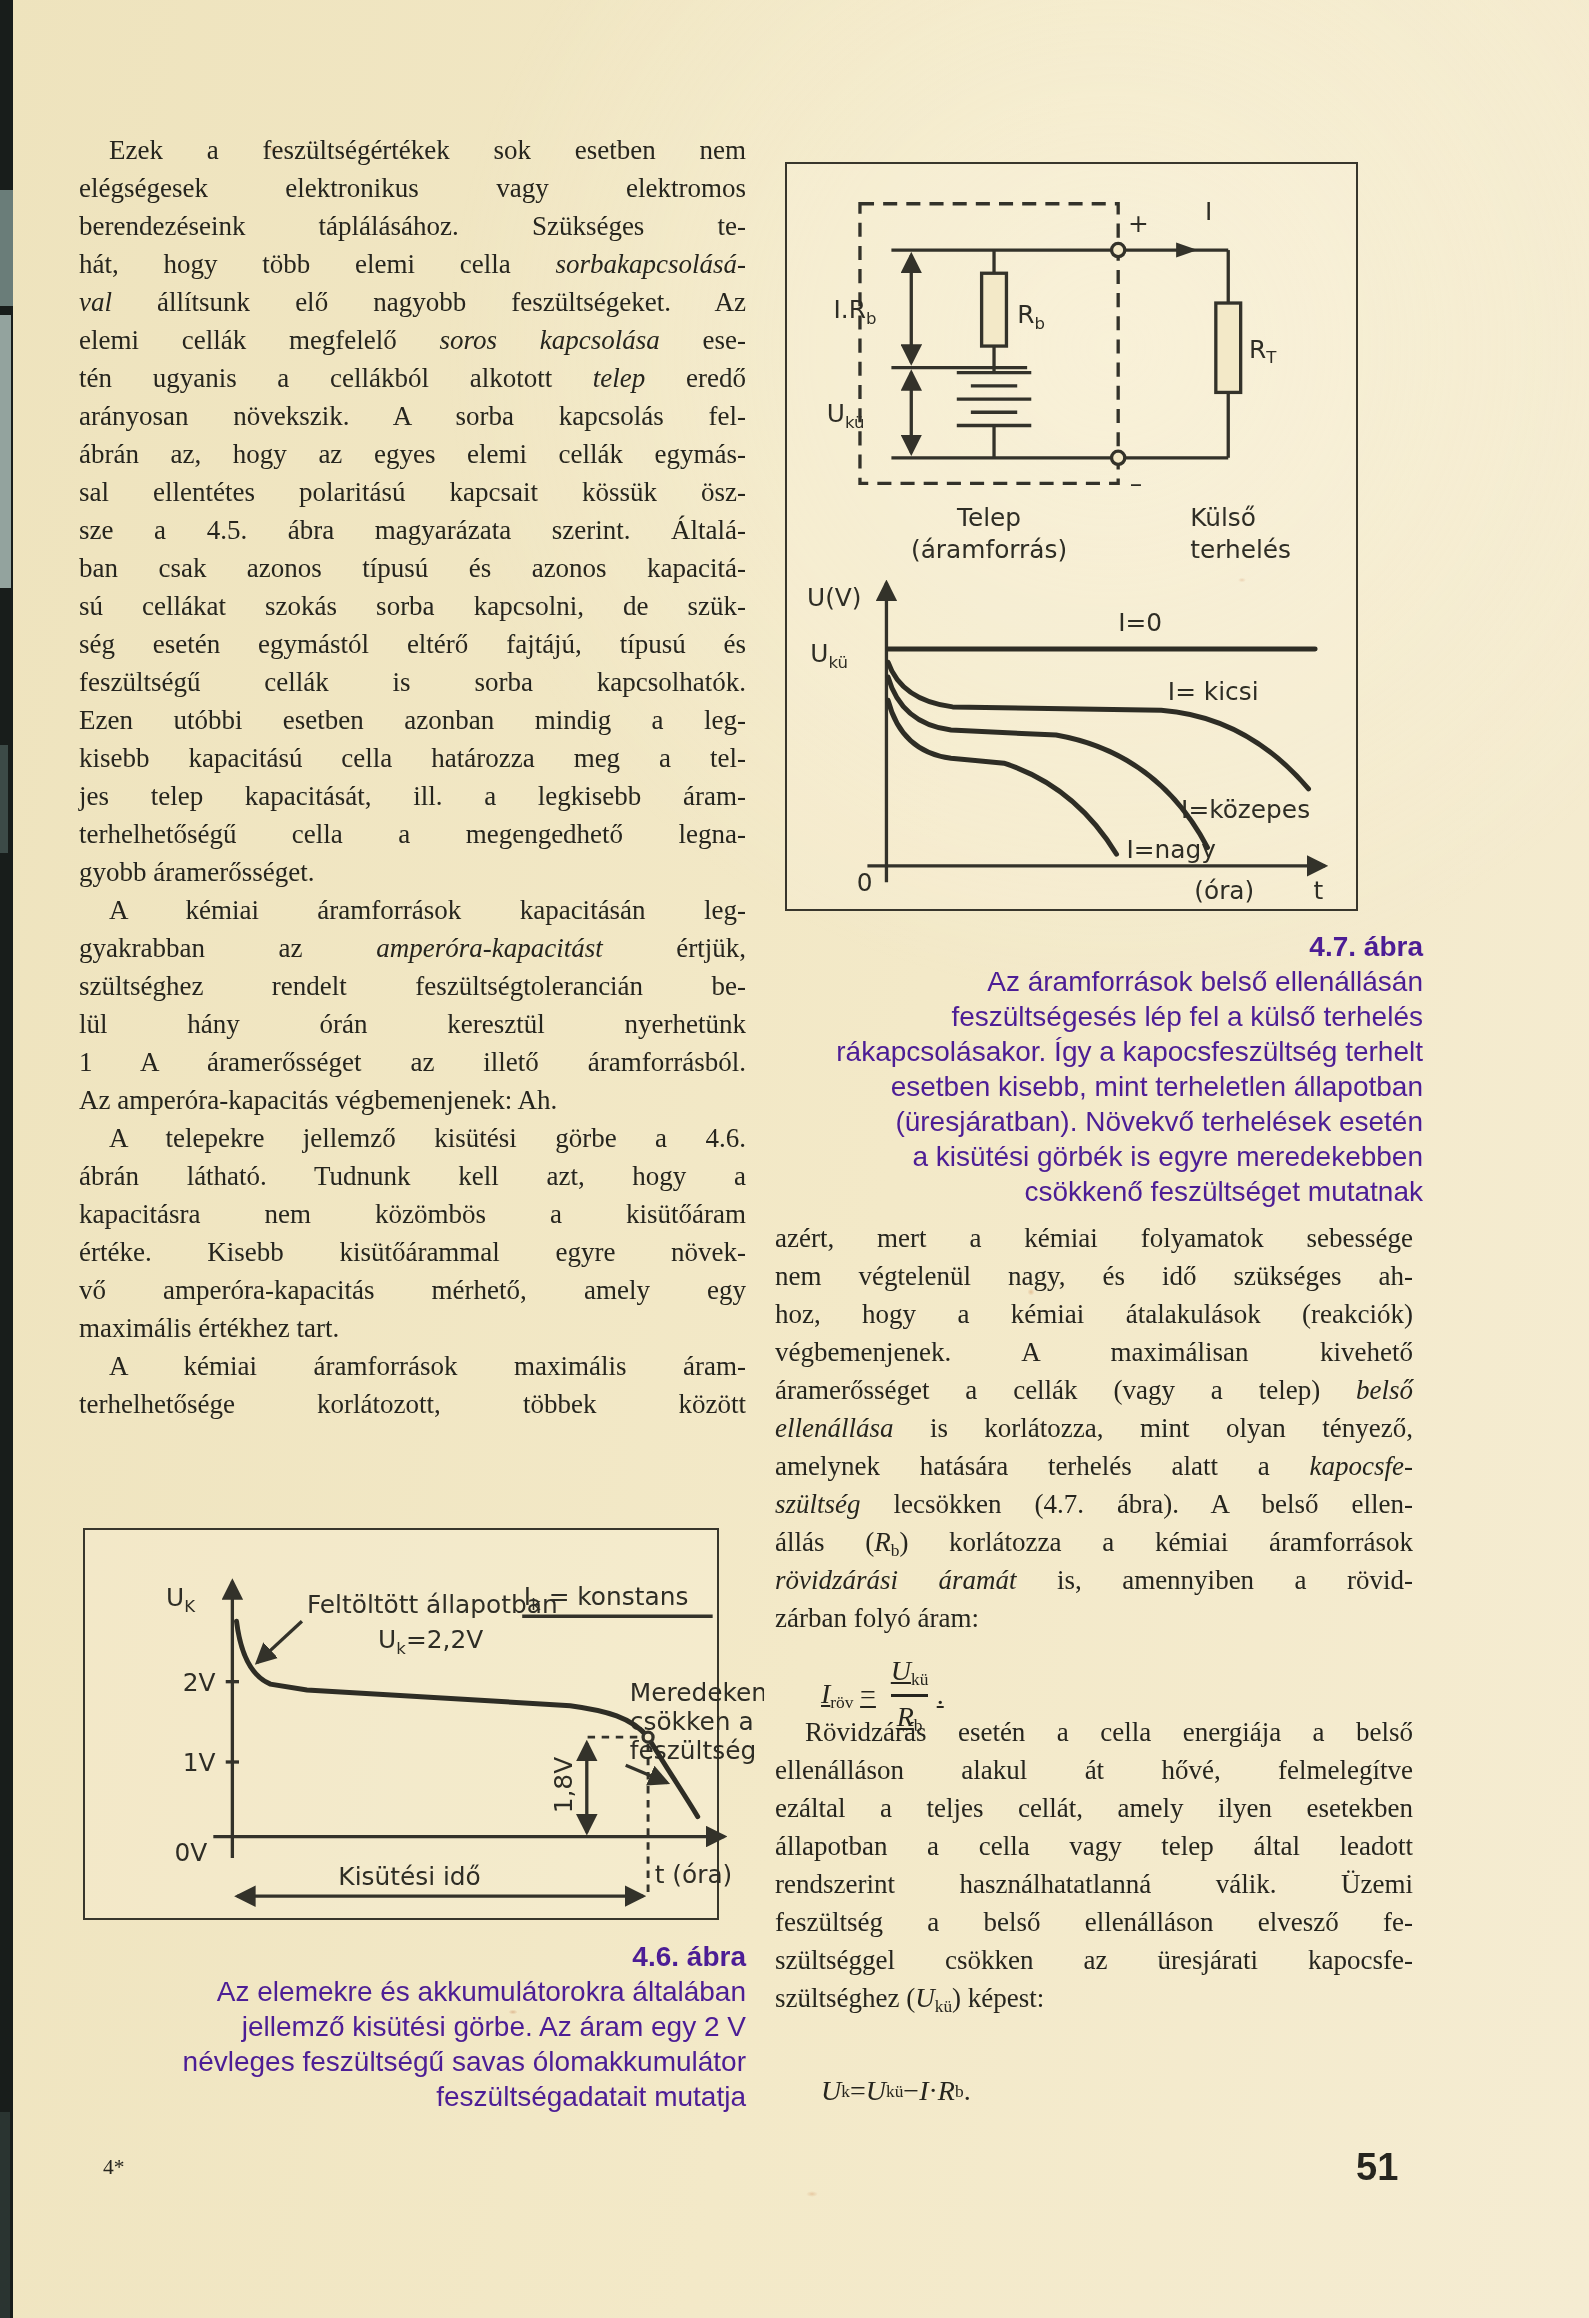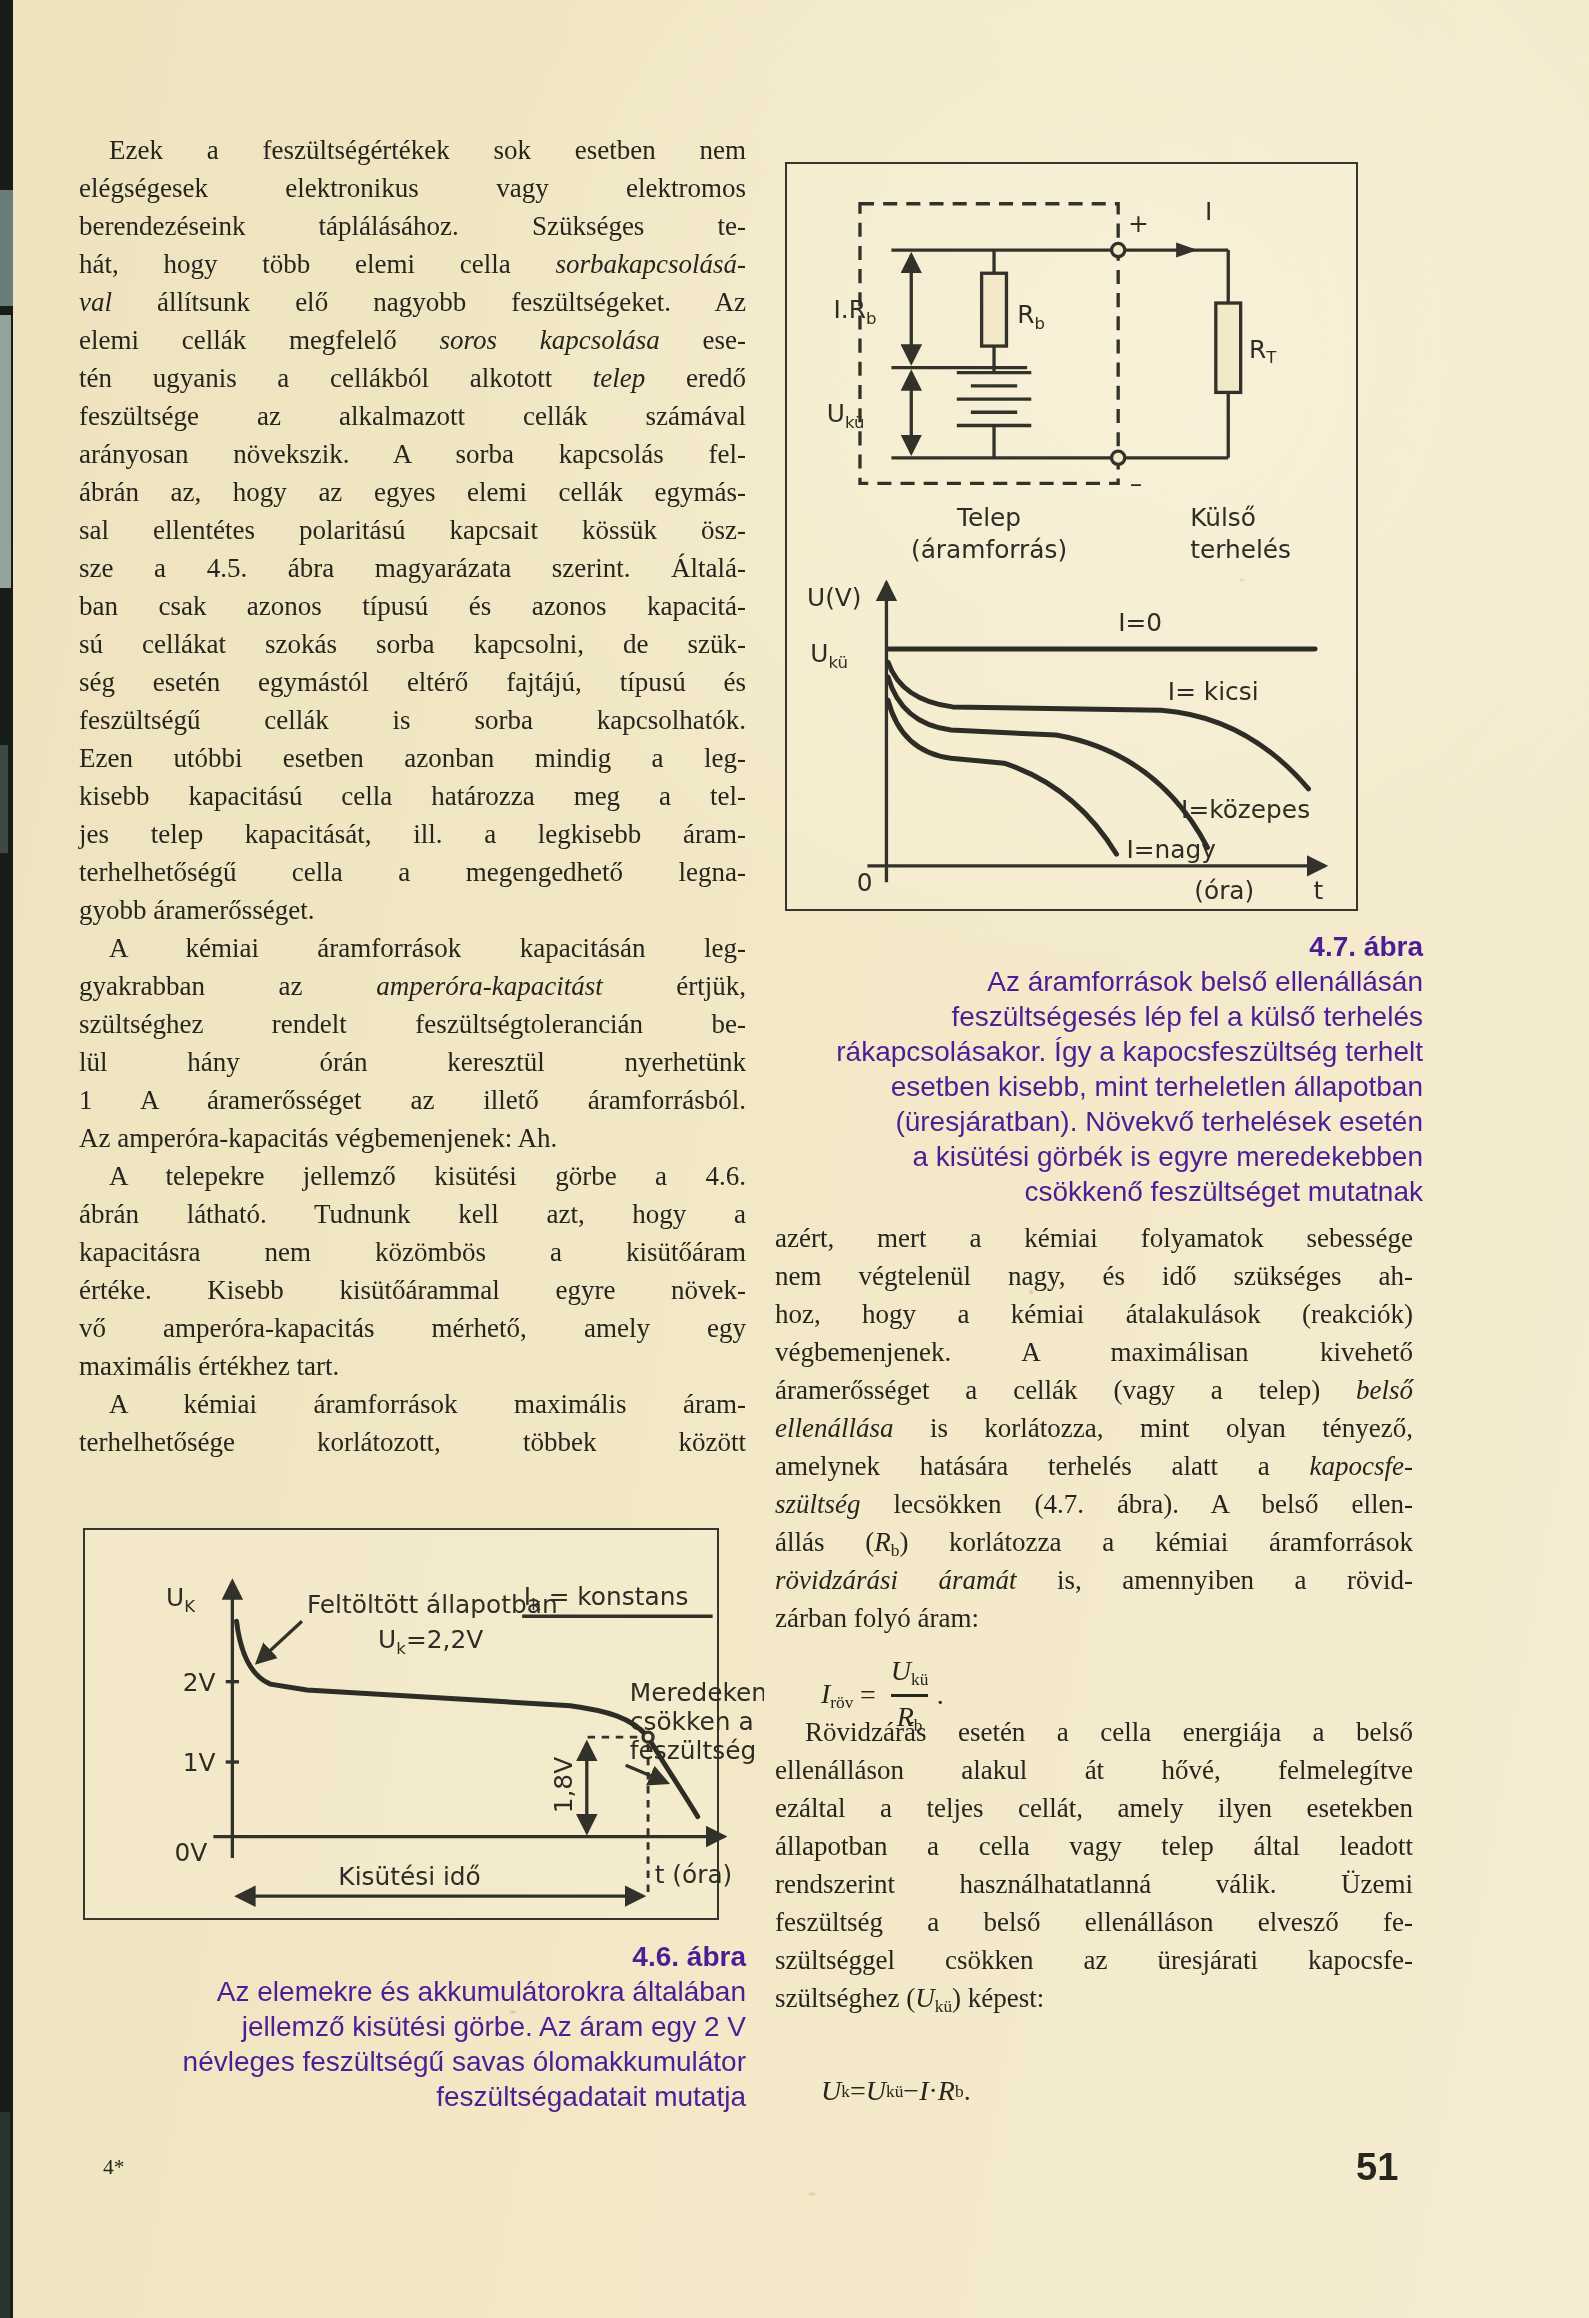--- a/index.html
+++ b/index.html
@@ -43,21 +43,21 @@
   .fig46{left:83px;top:1528px;width:636px;height:392px;padding-left:48px;}
   svg{display:block;}
   svg text{fill:#2e2d25;font-family:"DejaVu Sans",sans-serif;font-size:30px;}
   .sline{stroke:#33322a;stroke-width:4;fill:none;}
   .sdash{stroke:#33322a;stroke-width:4;fill:none;stroke-dasharray:17 11;}
   .sdash2{stroke:#33322a;stroke-width:3.5;fill:none;stroke-dasharray:9 8;}
   .comp{fill:#f3e9c8;stroke:#33322a;stroke-width:4;}
   .curve{stroke:#2e2d25;stroke-width:6;fill:none;stroke-linecap:round;}
 
   .formula{position:absolute;display:flex;align-items:center;font-size:28px;color:#26251e;}
-  .f1{left:821px;top:1655px;}
+  .f1{left:821px;top:1655px;text-decoration:underline;}
   .frac{display:inline-flex;flex-direction:column;align-items:center;margin:0 8.3px;}
   .frac .bar{height:2.5px;background:#26251e;align-self:stretch;margin:4.1px 0;}
   .f-eq{margin:0 6.6px;}
   .f2{left:821px;top:2075px;font-size:28px;}
 
   .pagenum{position:absolute;left:1356px;top:2146px;font-family:"Liberation Sans",sans-serif;font-weight:600;font-size:38px;color:#26251e;}
   .footmark{position:absolute;left:103px;top:2155px;font-size:21.5px;color:#26251e;}
 </style>
 </head>
 <body>
@@ -70,21 +70,20 @@
 </div>
 
 <div class="col col-left">
     <div class="tline ind">Ezek a feszültségértékek sok esetben nem</div>
     <div class="tline">elégségesek elektronikus vagy elektromos</div>
     <div class="tline">berendezéseink táplálásához. Szükséges te-</div>
     <div class="tline">hát, hogy több elemi cella <span class="it">sorbakapcsolásá-</span></div>
     <div class="tline"><span class="it">val</span> állítsunk elő nagyobb feszültségeket. Az</div>
     <div class="tline">elemi cellák megfelelő <span class="it">soros kapcsolása</span> ese-</div>
     <div class="tline">tén ugyanis a cellákból alkotott <span class="it">telep</span> eredő</div>
-    <div class="tline">feszültsége az alkalmazott cellák számával</div>
     <div class="tline">arányosan növekszik. A sorba kapcsolás fel-</div>
     <div class="tline">ábrán az, hogy az egyes elemi cellák egymás-</div>
     <div class="tline">sal ellentétes polaritású kapcsait kössük ösz-</div>
     <div class="tline">sze a 4.5. ábra magyarázata szerint. Általá-</div>
     <div class="tline">ban csak azonos típusú és azonos kapacitá-</div>
     <div class="tline">sú cellákat szokás sorba kapcsolni, de szük-</div>
     <div class="tline">ség esetén egymástól eltérő fajtájú, típusú és</div>
     <div class="tline">feszültségű cellák is sorba kapcsolhatók.</div>
     <div class="tline">Ezen utóbbi esetben azonban mindig a leg-</div>
     <div class="tline">kisebb kapacitású cella határozza meg a tel-</div>

